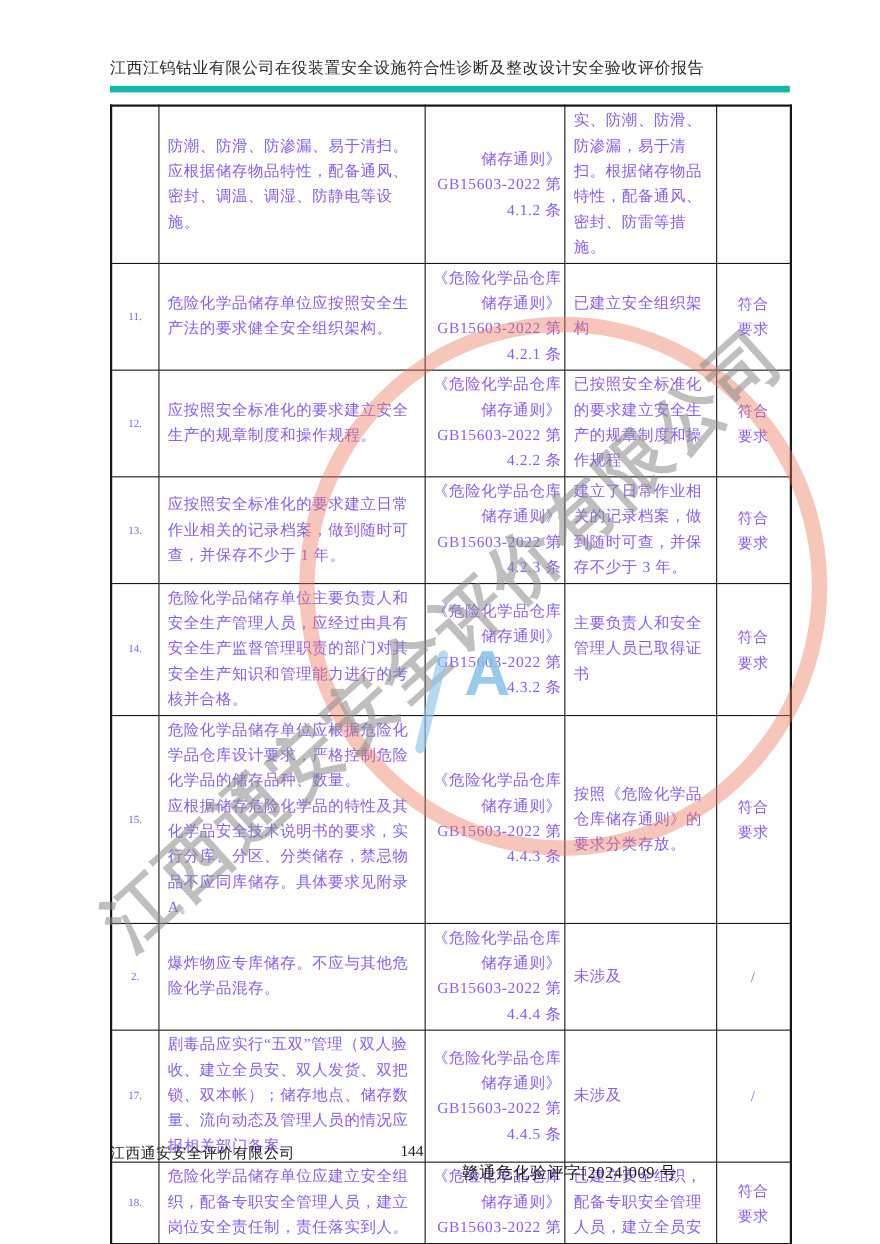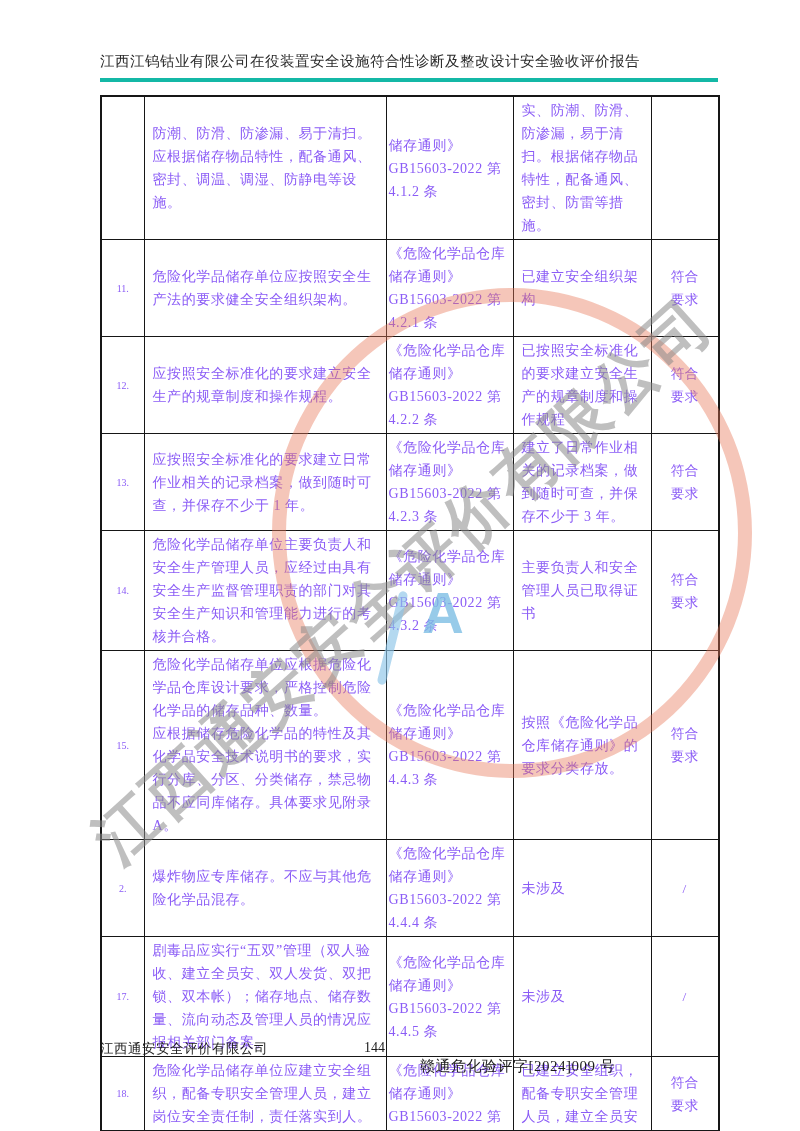--- a/index.html
+++ b/index.html
@@ -8,39 +8,39 @@
     width:800px;height:1131px;
     background:#ffffff;
     overflow:hidden;
     font-family:"Liberation Serif","DejaVu Serif",serif;
     color:#1c1c1c;
   }
   
   .header{
     position:absolute;left:100px;top:52px;width:618px;
     font-size:14.5px;letter-spacing:0.5px;color:#2a2a2a;
-    padding-bottom:7px;border-bottom:4px solid #14b8a6;
+    padding-bottom:7px;border-bottom:6px solid #14b8a6;
     white-space:nowrap;
   }
   
   table.review{
     position:absolute;left:100px;top:95px;
     border-collapse:collapse;table-layout:fixed;
     width:618px;
   }
   table.review,table.review td{border:1.6px solid #161616;}
   table.review{border-width:2.4px;}
   td{
     font-size:14px;line-height:23px;letter-spacing:0.6px;
     vertical-align:middle;color:#8b5cf6;
     overflow:hidden;
   }
   td.c-no{text-align:center;font-size:10px;letter-spacing:0;padding:0 2px;}
   td.c-content{text-align:left;padding:2px 10px 2px 8px;white-space:pre-line;margin-top:18px;}
-  td.c-standard{text-align:left;padding:2px 2px;white-space:pre-line;}
+  td.c-standard{text-align:right;padding:2px 2px;white-space:pre-line;}
   td.c-actual{text-align:left;padding:2px 10px 2px 8px;white-space:pre-line;}
   td.c-conclusion{text-align:center;font-size:13.5px;letter-spacing:0.5px;padding:0 19px;}
   
   .footer-company{position:absolute;left:100px;top:1040px;font-size:13.5px;letter-spacing:0.5px;}
   .footer-page{position:absolute;left:364px;top:1040px;font-size:14px;}
   .footer-docno{position:absolute;left:420px;top:1057px;font-size:15px;letter-spacing:0.5px;}
   
   .wm{position:absolute;pointer-events:none;}
   .wm-circle{
     left:272px;top:288px;width:452px;height:462px;

